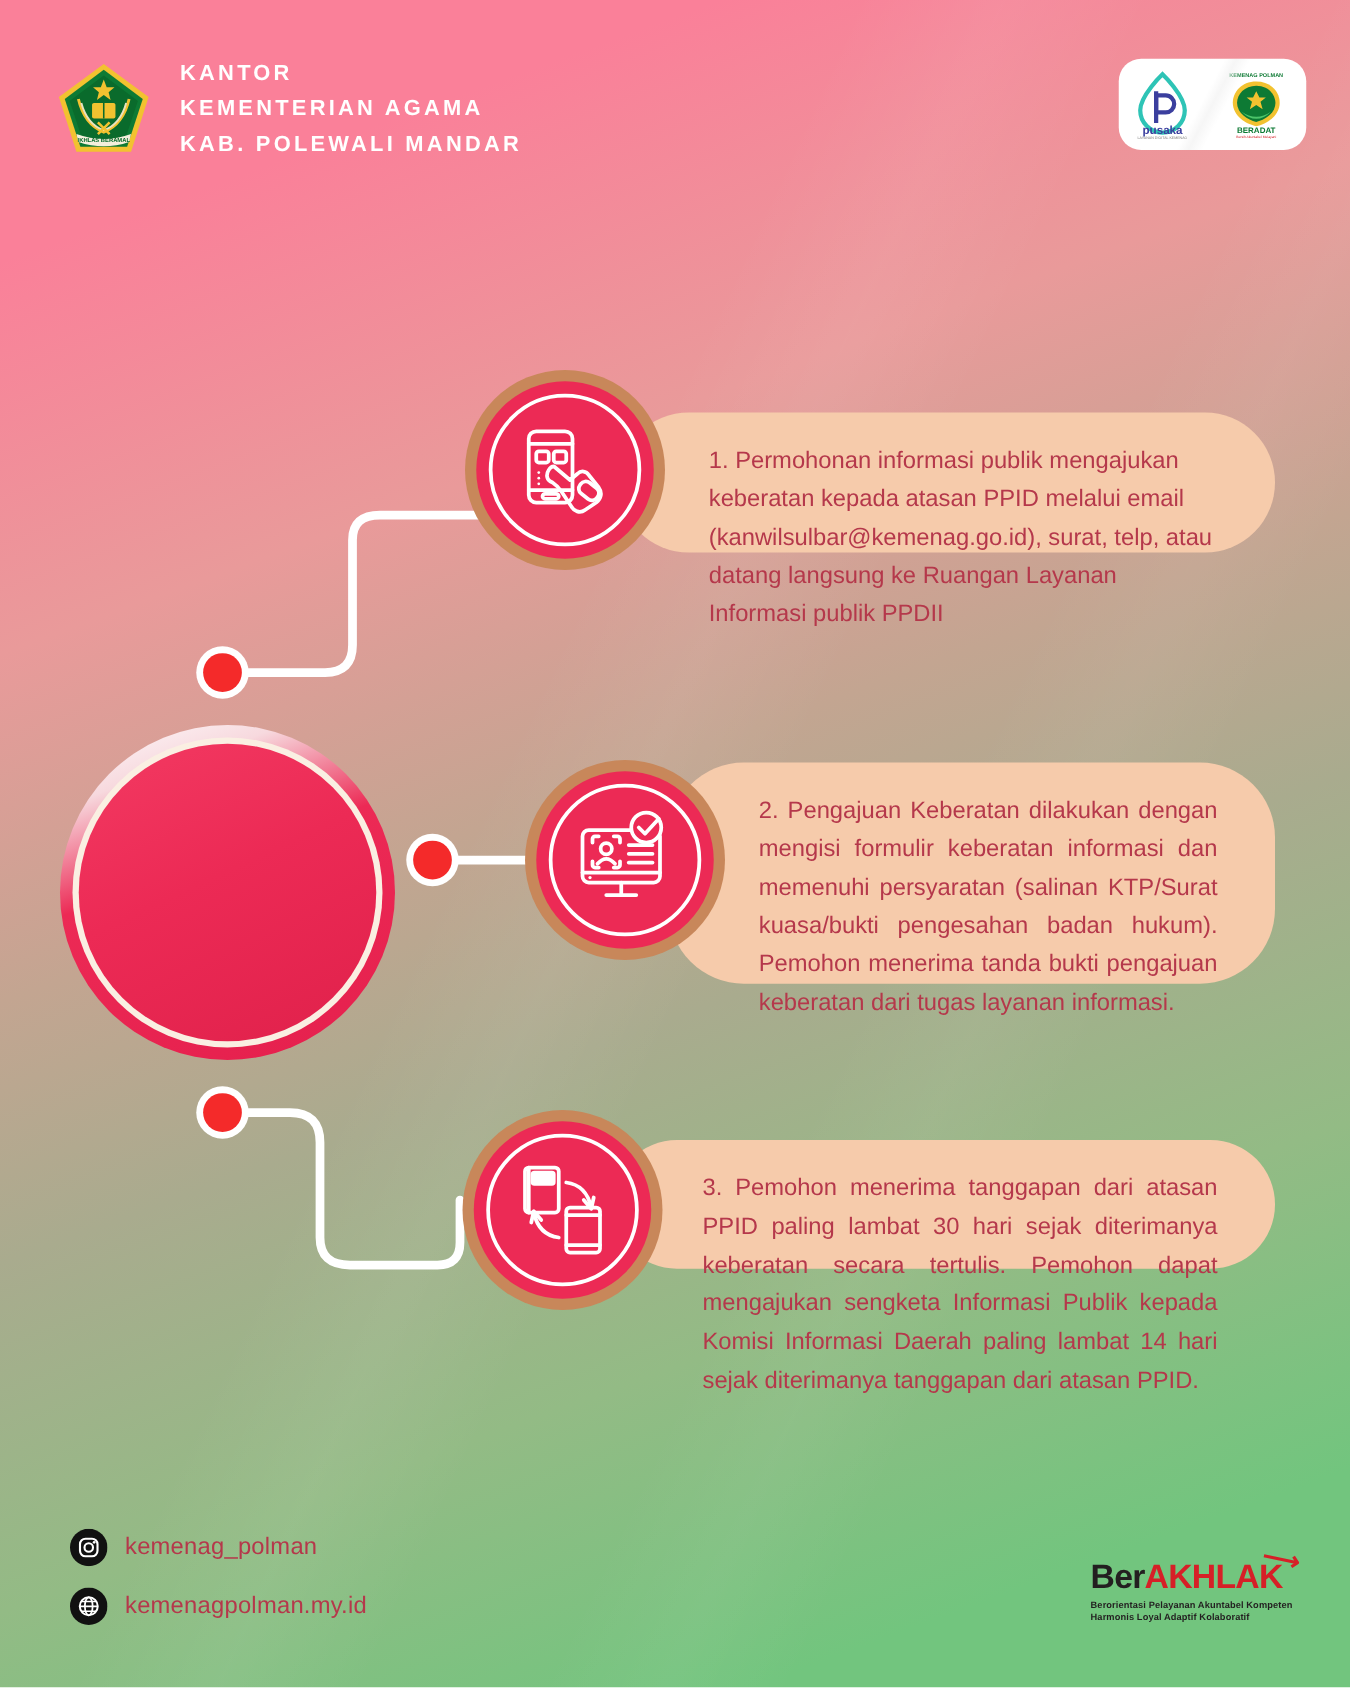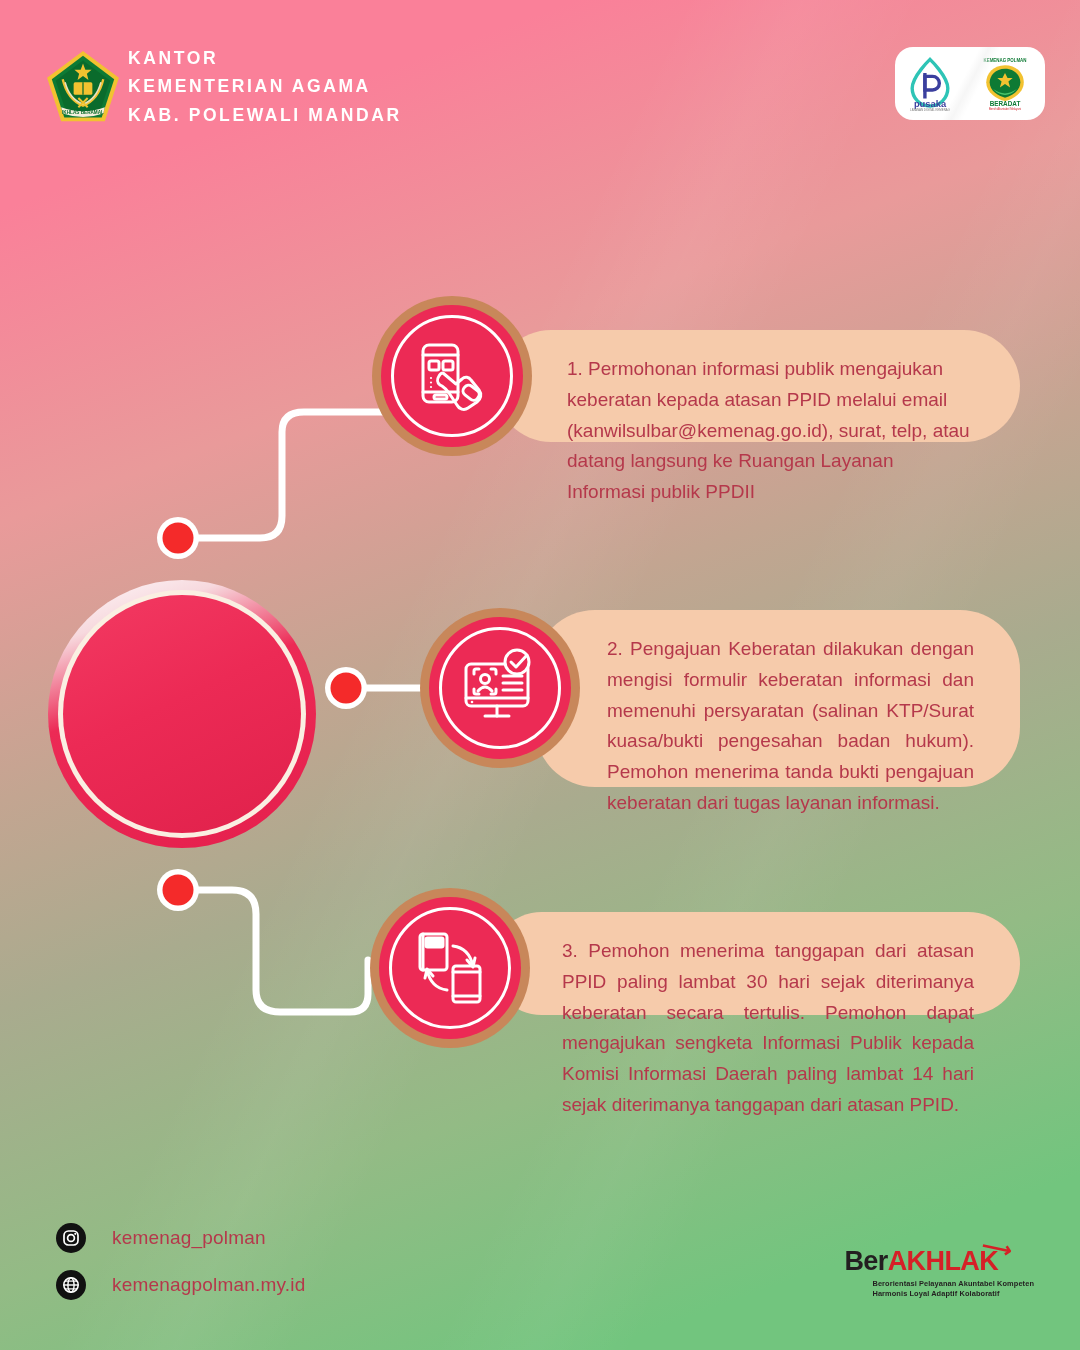--- a/index.html
+++ b/index.html
@@ -38,21 +38,21 @@
       linear-gradient(115deg, rgba(255,255,255,0.00) 40%, rgba(255,255,255,0.055) 47%, rgba(255,255,255,0.00) 54%),
       linear-gradient(115deg, rgba(255,255,255,0.00) 62%, rgba(255,255,255,0.04) 68%, rgba(255,255,255,0.00) 74%);
   }
 
   
   .header {
     position: absolute;
     top: 44px; left: 44px;
     display: flex;
     align-items: center;
-    gap: 6px;
+    gap: 22px;
     z-index: 6;
   }
   .kemenag-logo { width: 78px; height: 78px; display: block; }
   .header-text {
     color: #ffffff;
     font-size: 17.5px;
     font-weight: 700;
     letter-spacing: 2.6px;
     line-height: 1.62;
   }
@@ -162,21 +162,20 @@
     display: flex;
     align-items: center;
     gap: 14px;
     margin-bottom: 17px;
   }
   .social-row:last-child { margin-bottom: 0; align-items: center; }
   .social-label {
     color: #b5384b;
     font-size: 19px;
     letter-spacing: 0.2px;
-    margin-left: 12px;
   }
 
   .berakhlak {
     position: absolute;
     right: 46px; bottom: 50px;
     z-index: 6;
     text-align: left;
   }
   .berakhlak-word {
     font-size: 27px;
@@ -196,21 +195,20 @@
     font-weight: 700;
     transform: rotate(12deg);
   }
   .berakhlak-tag {
     margin-top: 4px;
     font-size: 7.4px;
     font-weight: 700;
     line-height: 1.45;
     color: #231f20;
     letter-spacing: 0.1px;
-    margin-left: 28px;
   }
 </style>
 </head>
 <body>
 
 <div id="poster">
 
   <div class="header">
     <svg class="kemenag-logo" viewBox="0 0 100 100">
       <polygon points="50,4 96,38 78,94 22,94 4,38" fill="#f2c230"></polygon>

